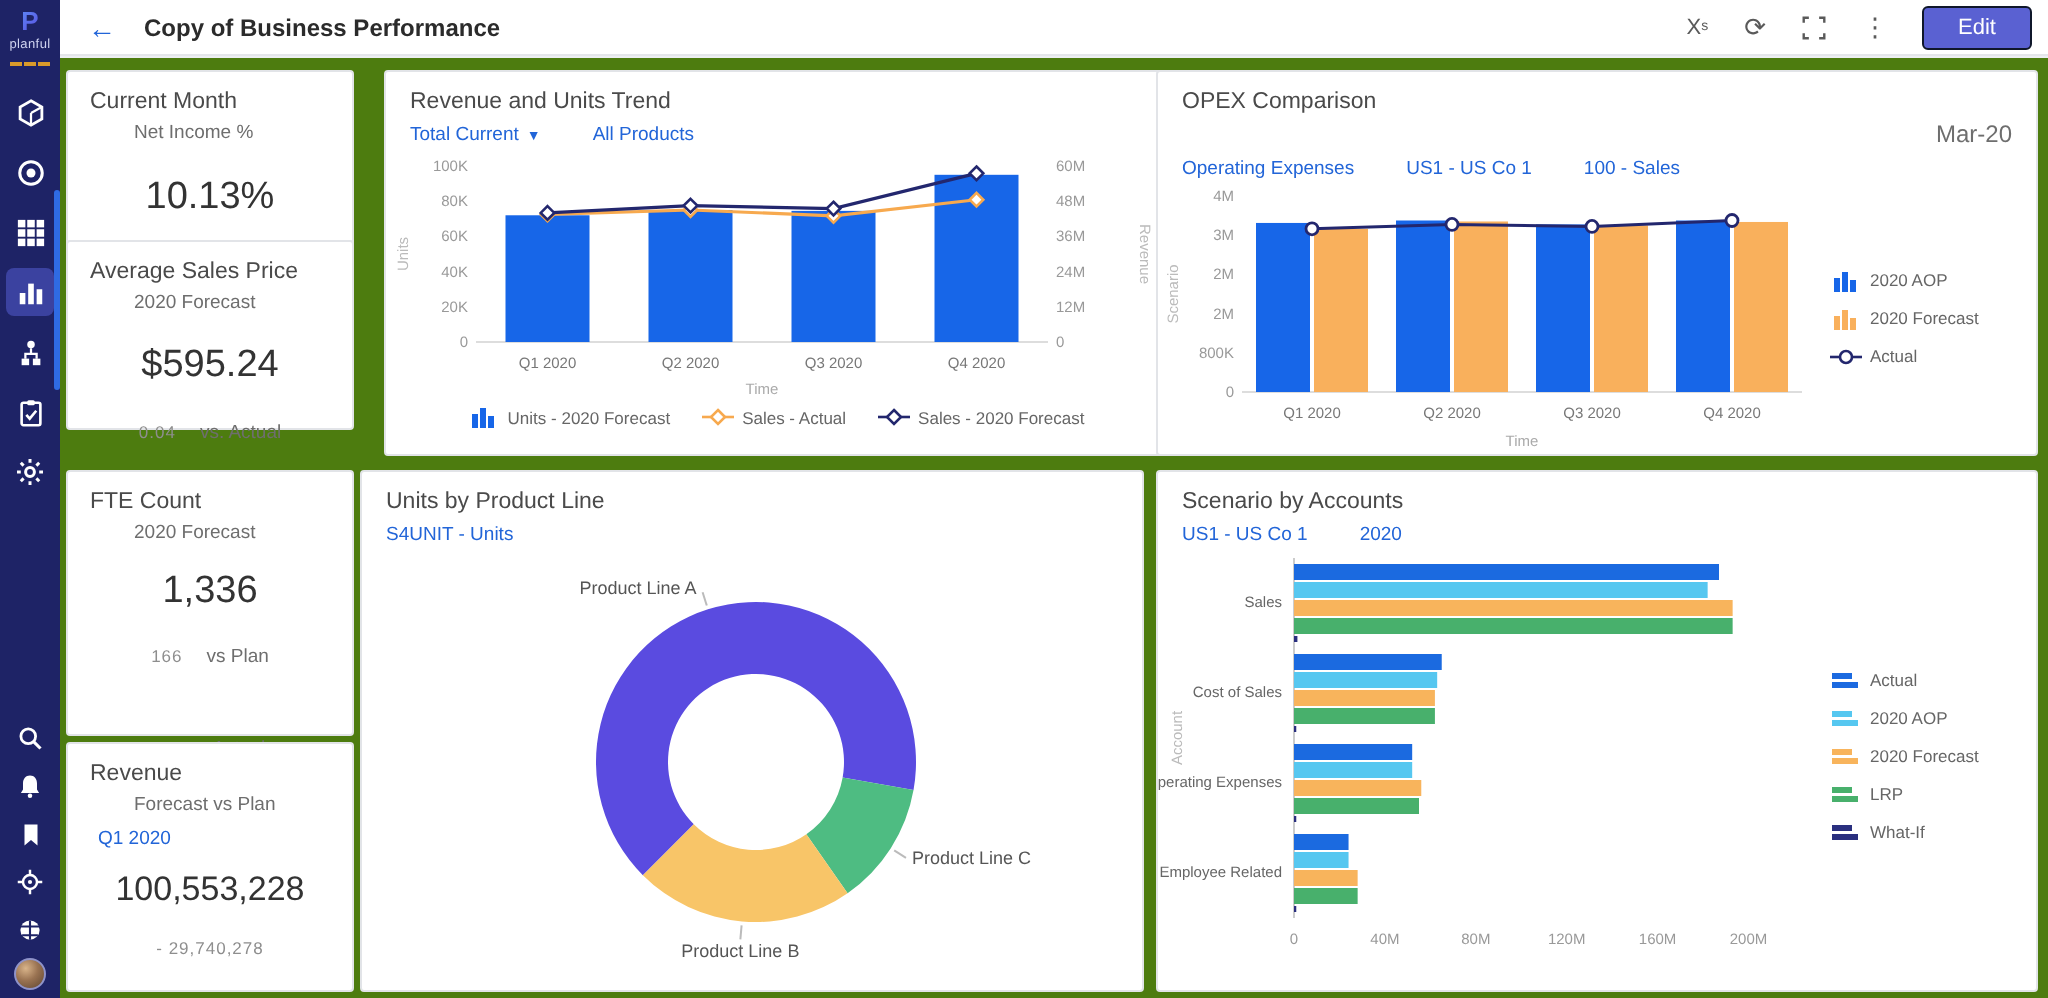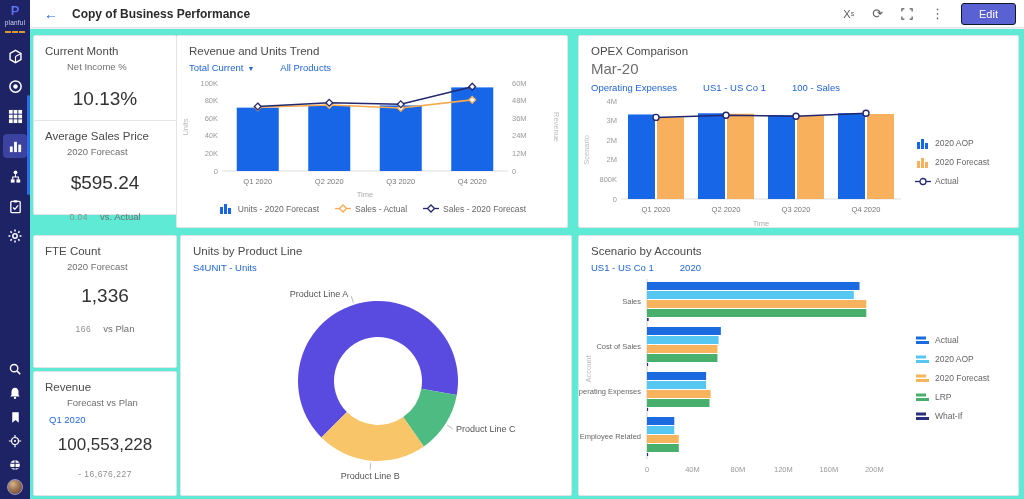--- a/index.html
+++ b/index.html
@@ -31,28 +31,28 @@
     border-bottom:1px solid #e4e6ea; display:flex; align-items:center; padding:0 8px 0 14px; z-index:4;}
   .back-arrow { color:#2265d8; font-size:14px; cursor:pointer; margin-right:14px;}
   .page-title { font-size:12px; font-weight:bold; color:#2b2b2b; }
   .header-spacer { flex:1; }
   .hicon { color:#5a5a5a; font-size:12px; margin:0 9px; cursor:pointer; display:flex; align-items:center;}
   .hicon sub { font-size:7px; }
   .edit-btn { background:#5a61d2; color:#fff; font-size:11px; border:1px solid #0f172a;
     border-radius:3px; padding:4px 17px; cursor:pointer; margin-left:8px;}
 
   
-  .main { position:absolute; left:30px; top:29px; width:994px; height:470px; background:#5eead4; }
+  .main { position:absolute; left:30px; top:29px; width:994px; height:470px; background:#4d7c0f; }
   .card { position:absolute; background:#fff; border:1px solid #e2e4e8; border-radius:2px; }
 
   .kpi1 { left:3px; top:6px;  width:144px; height:96px; }
   .kpi2 { left:3px; top:91px; width:144px; height:95px; }
   .kpi3 { left:3px; top:206px; width:144px; height:133px; }
   .kpi4 { left:3px; top:342px; width:144px; height:125px; }
-  .card-trend   { left:146px; top:6px;  width:392px; height:193px; }
+  .card-trend   { left:162px; top:6px;  width:392px; height:193px; }
   .card-opex    { left:548px; top:6px;  width:441px; height:193px; }
   .card-donut   { left:150px; top:206px; width:392px; height:261px; }
   .card-scenario{ left:548px; top:206px; width:441px; height:261px; }
 
   .kpi { padding:9px 11px; display:flex; flex-direction:column; }
   .kpi-title { font-size:11.5px; color:#4a4a4a; }
   .kpi-sub   { font-size:9.5px; color:#6e6e6e; margin-top:4px;padding-left:22px;}
   .kpi-link  { font-size:9.5px; color:#2265d8; margin-top:6px; margin-left:4px; cursor:pointer;}
   .kpi-value { font-size:19px; color:#333; text-align:center; }
   .kpi1 .kpi-value { margin-top:16px; }
@@ -61,21 +61,21 @@
   .kpi4 .kpi-value { font-size:17px; margin-top:10px; }
   .kpi-row { display:flex; justify-content:center; gap:12px; align-items:baseline; }
   .kpi-delta { font-size:8.5px; color:#8e8e8e; letter-spacing:.5px;}
   .kpi-rowlabel { font-size:9.5px; color:#6e6e6e; }
   .kpi2 .kpi-row { margin-top:17px; }
   .kpi3 .rows { display:flex; flex-direction:column; gap:35px; margin-top:16px;}
   .kpi4 .kpi-row { margin-top:14px; }
 
   .panel-head { padding:9px 12px 0 12px; }
   .panel-title { font-size:11.5px; color:#4a4a4a; }
-  .panel-sub { font-size:15px; color:#6e6e6e; margin-top:3px;}
+  .panel-sub { font-size:12px; color:#6e6e6e; margin-top:3px;text-align:right;}
   .filters { margin-top:5px; display:flex; gap:26px; }
   .filter-link { font-size:9.5px; color:#2265d8; cursor:pointer; white-space:nowrap;}
   .filter-caret { font-size:7px; margin-left:4px;}
 
   .chart-row { display:flex; align-items:center; }
   .legend-h { display:flex; justify-content:center; gap:16px; margin-top:2px;}
   .legend-v { display:flex; flex-direction:column; gap:8px; width:92px; flex:none;}
   .leg-item { display:flex; align-items:center; gap:4px; cursor:pointer;}
   .leg-label { font-size:8.5px; color:#666; white-space:nowrap;}
   svg text { font-family:"Liberation Sans", sans-serif; }
@@ -261,21 +261,21 @@
       </div>
     </div>
   </div>
 
   <div class="card kpi kpi4">
     <div class="kpi-title">Revenue</div>
     <div class="kpi-sub">Forecast vs Plan</div>
     <div class="kpi-link">Q1 2020</div>
     <div class="kpi-value">100,553,228</div>
     <div class="kpi-row">
-      <span class="kpi-delta">- 16,676,227</span>
+      <span class="kpi-delta">- 29,740,278</span>
     </div>
   </div>
 
   <div class="card card-trend">
     <div class="panel-head">
       <div class="panel-title">Revenue and Units Trend</div>
       <div class="filters">
         <span class="filter-link"><span>Total Current</span><span class="filter-caret">▼</span></span>
         <span class="filter-link">All Products</span>
       </div>

